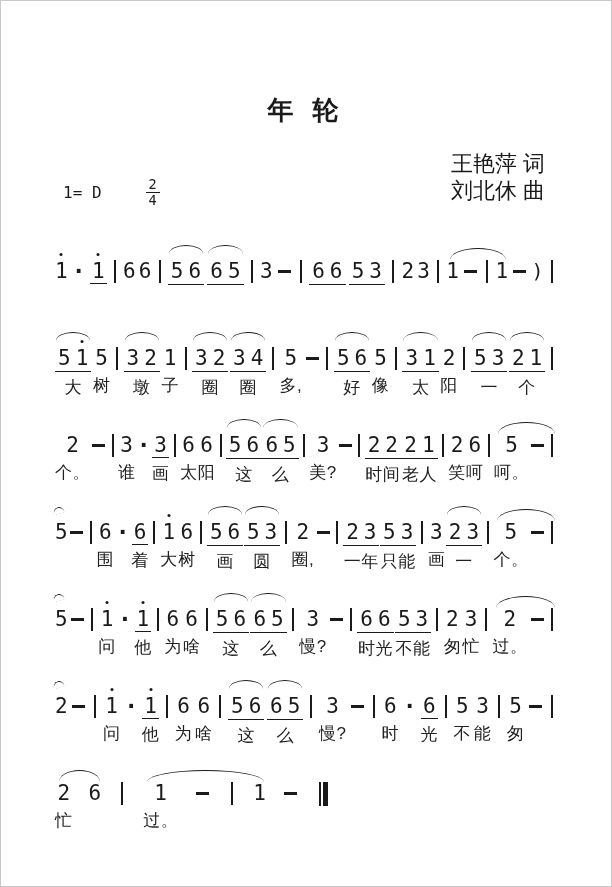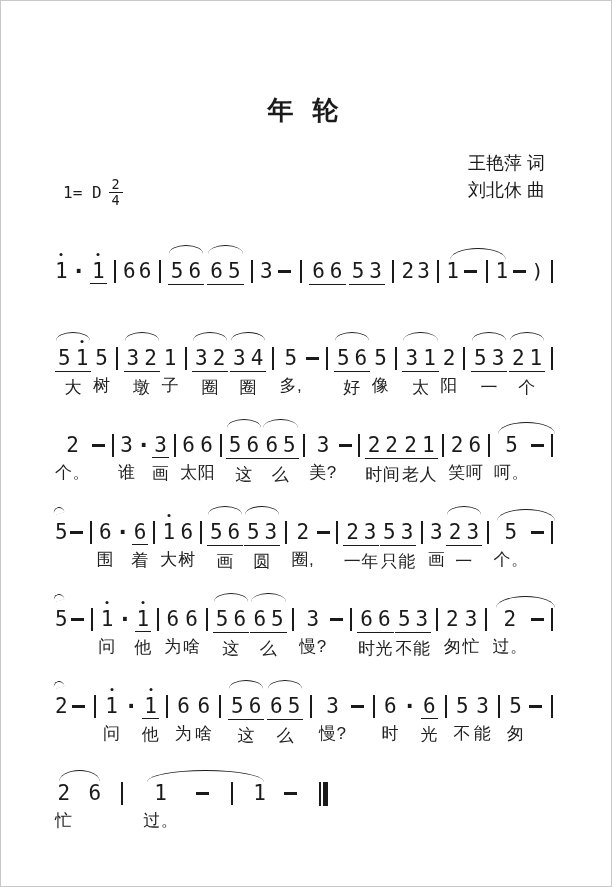--- a/index.html
+++ b/index.html
@@ -10,28 +10,28 @@
     font-family:"Liberation Sans","DejaVu Sans",sans-serif;
   }
   .title{
     margin-top:92px;text-align:center;font-size:26px;font-weight:700;
     letter-spacing:6px;color:var(--ink);
   }
   .meta{position:relative;margin-top:28px;height:62px;}
   .keysig{
     position:absolute;left:62px;top:22px;font-size:16px;
     font-family:"DejaVu Sans Mono","Liberation Mono",monospace;
-    display:flex;align-items:center;
+    display:flex;align-items:center;gap:37px;
   }
   .frac{display:inline-block;margin-left:7px;font-size:13.5px;line-height:13px;
     text-align:center;vertical-align:middle;}
   .frac .num{display:block;border-bottom:1.6px solid var(--ink);padding:0 3px 1px;}
   .frac .den{display:block;padding-top:1px;}
   .credits{position:absolute;right:66px;top:-6px;text-align:right;
-    font-size:18px;line-height:27px;}
+    font-size:22px;line-height:27px;}
   .score{padding-left:54px;margin-top:26px;}
   .score-line{position:relative;height:87px;display:flex;align-items:flex-start;}
   .score-line.stretch{width:502px;justify-content:space-between;}
   .score-line:not(.stretch){gap:16px;}
   .tok{position:relative;display:flex;flex-direction:column;align-items:center;
     padding-top:16px;box-sizing:border-box;}
   .glyph{
     height:23px;display:flex;align-items:center;justify-content:center;
     font-family:"DejaVu Sans Mono","Liberation Mono",monospace;
     font-size:21px;line-height:23px;color:var(--ink);

